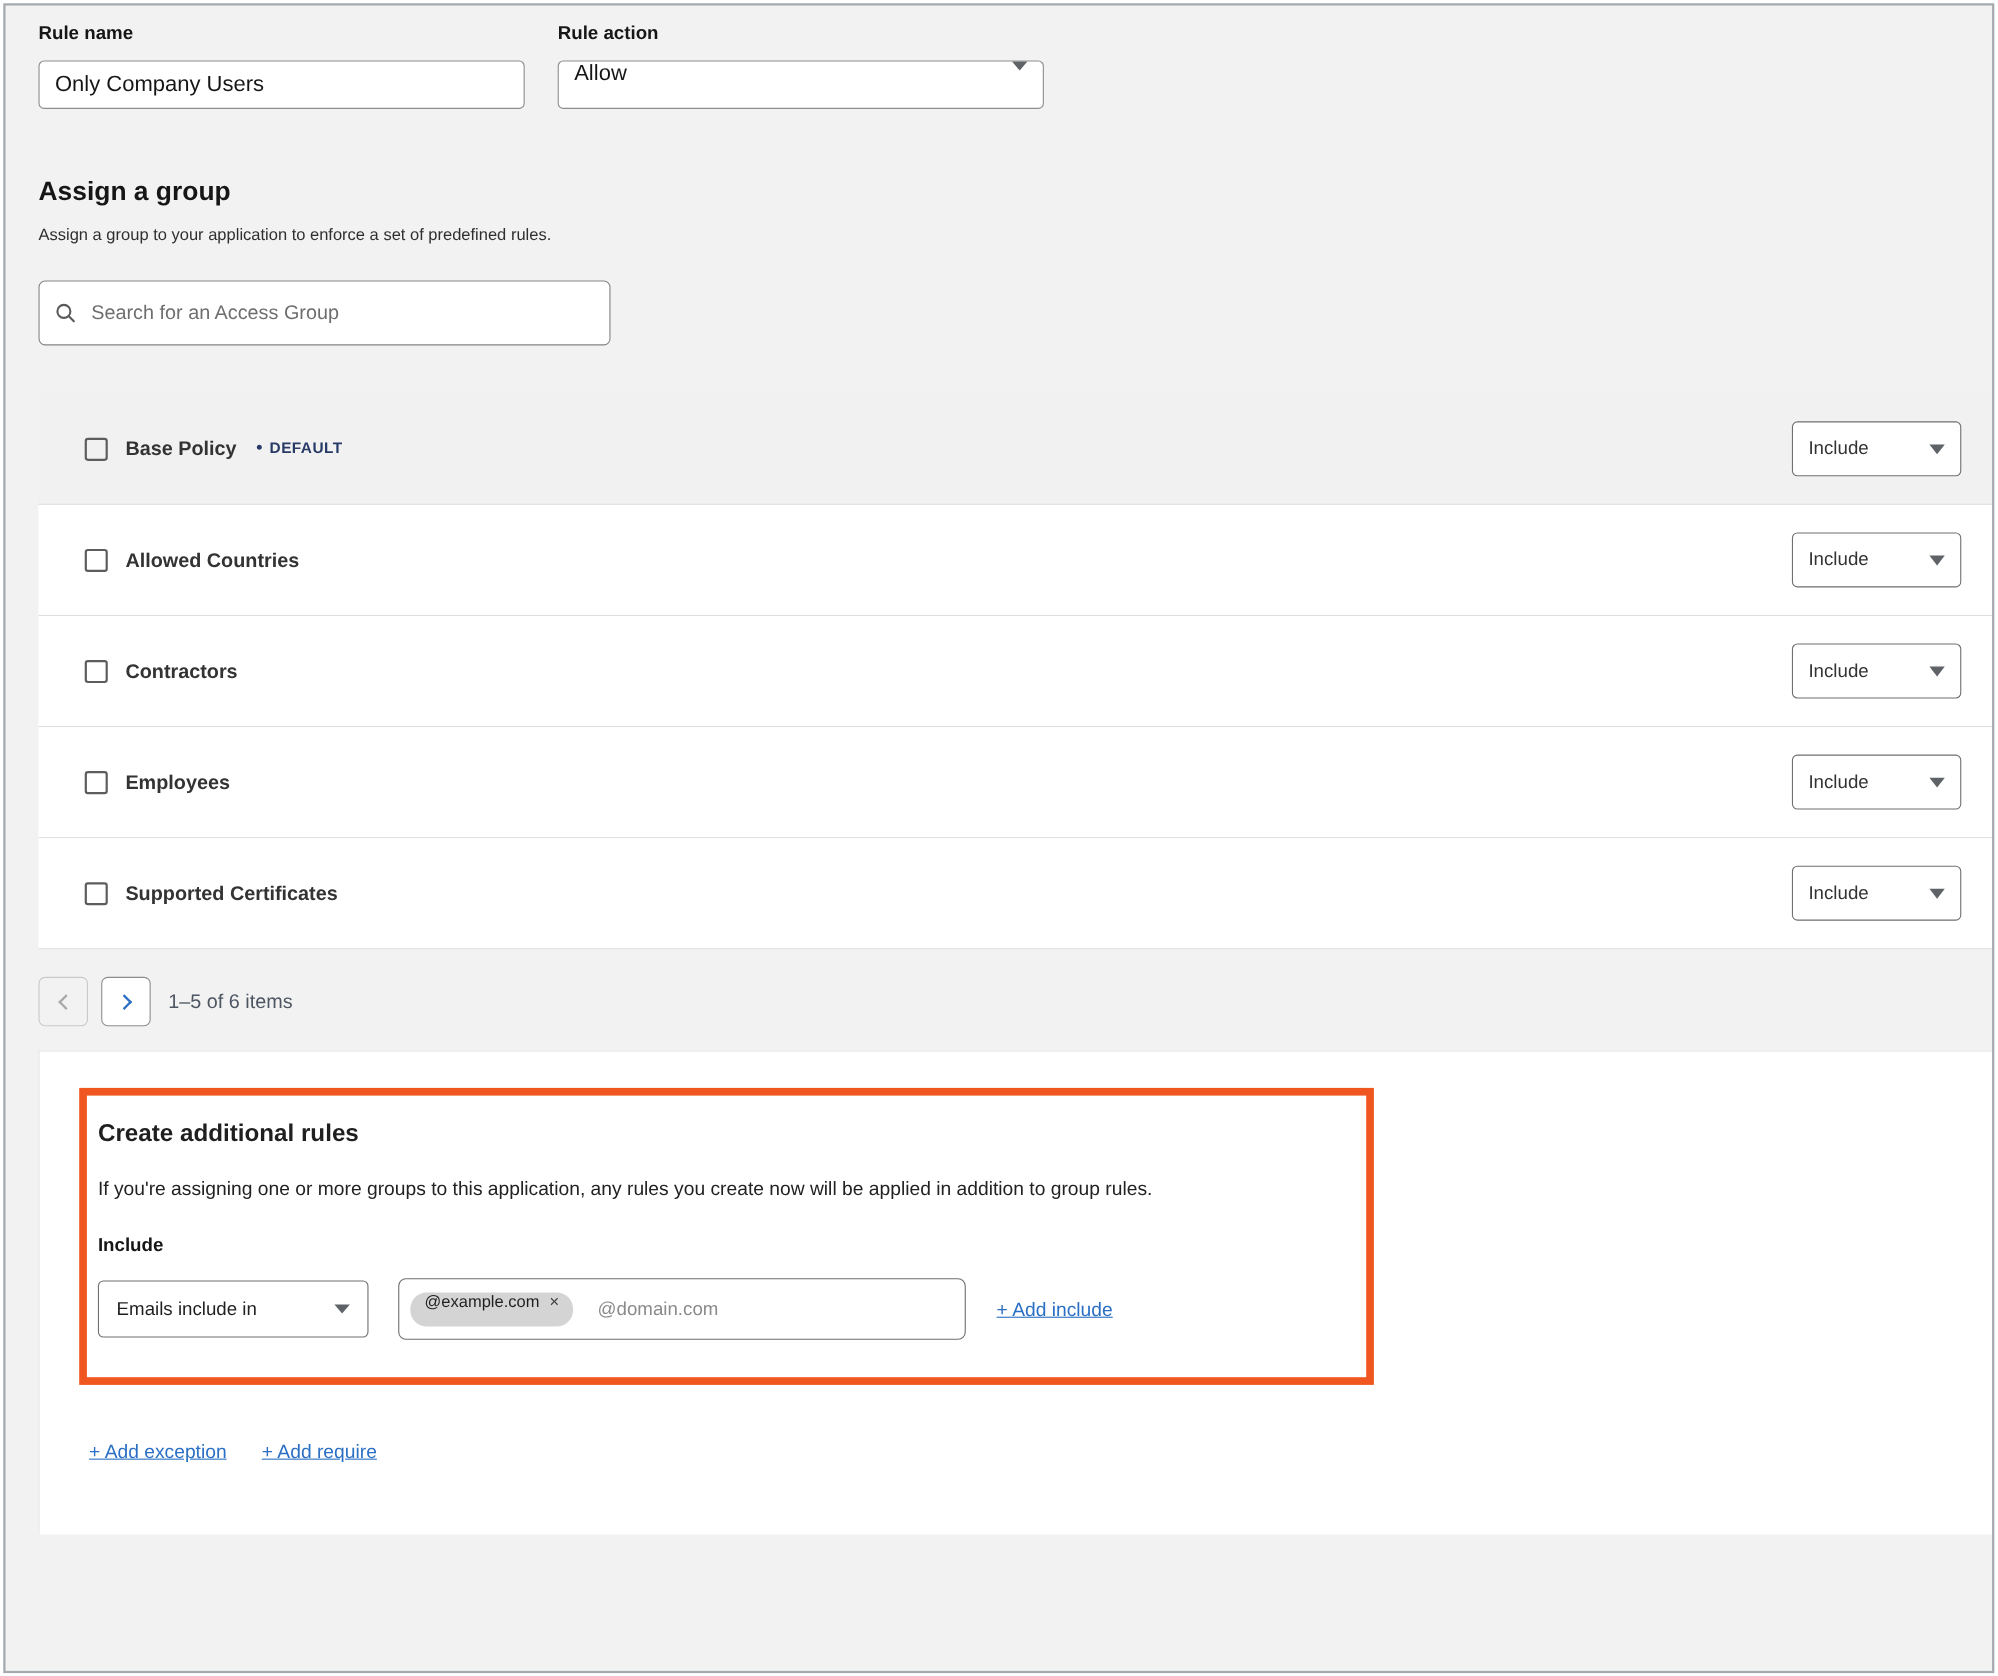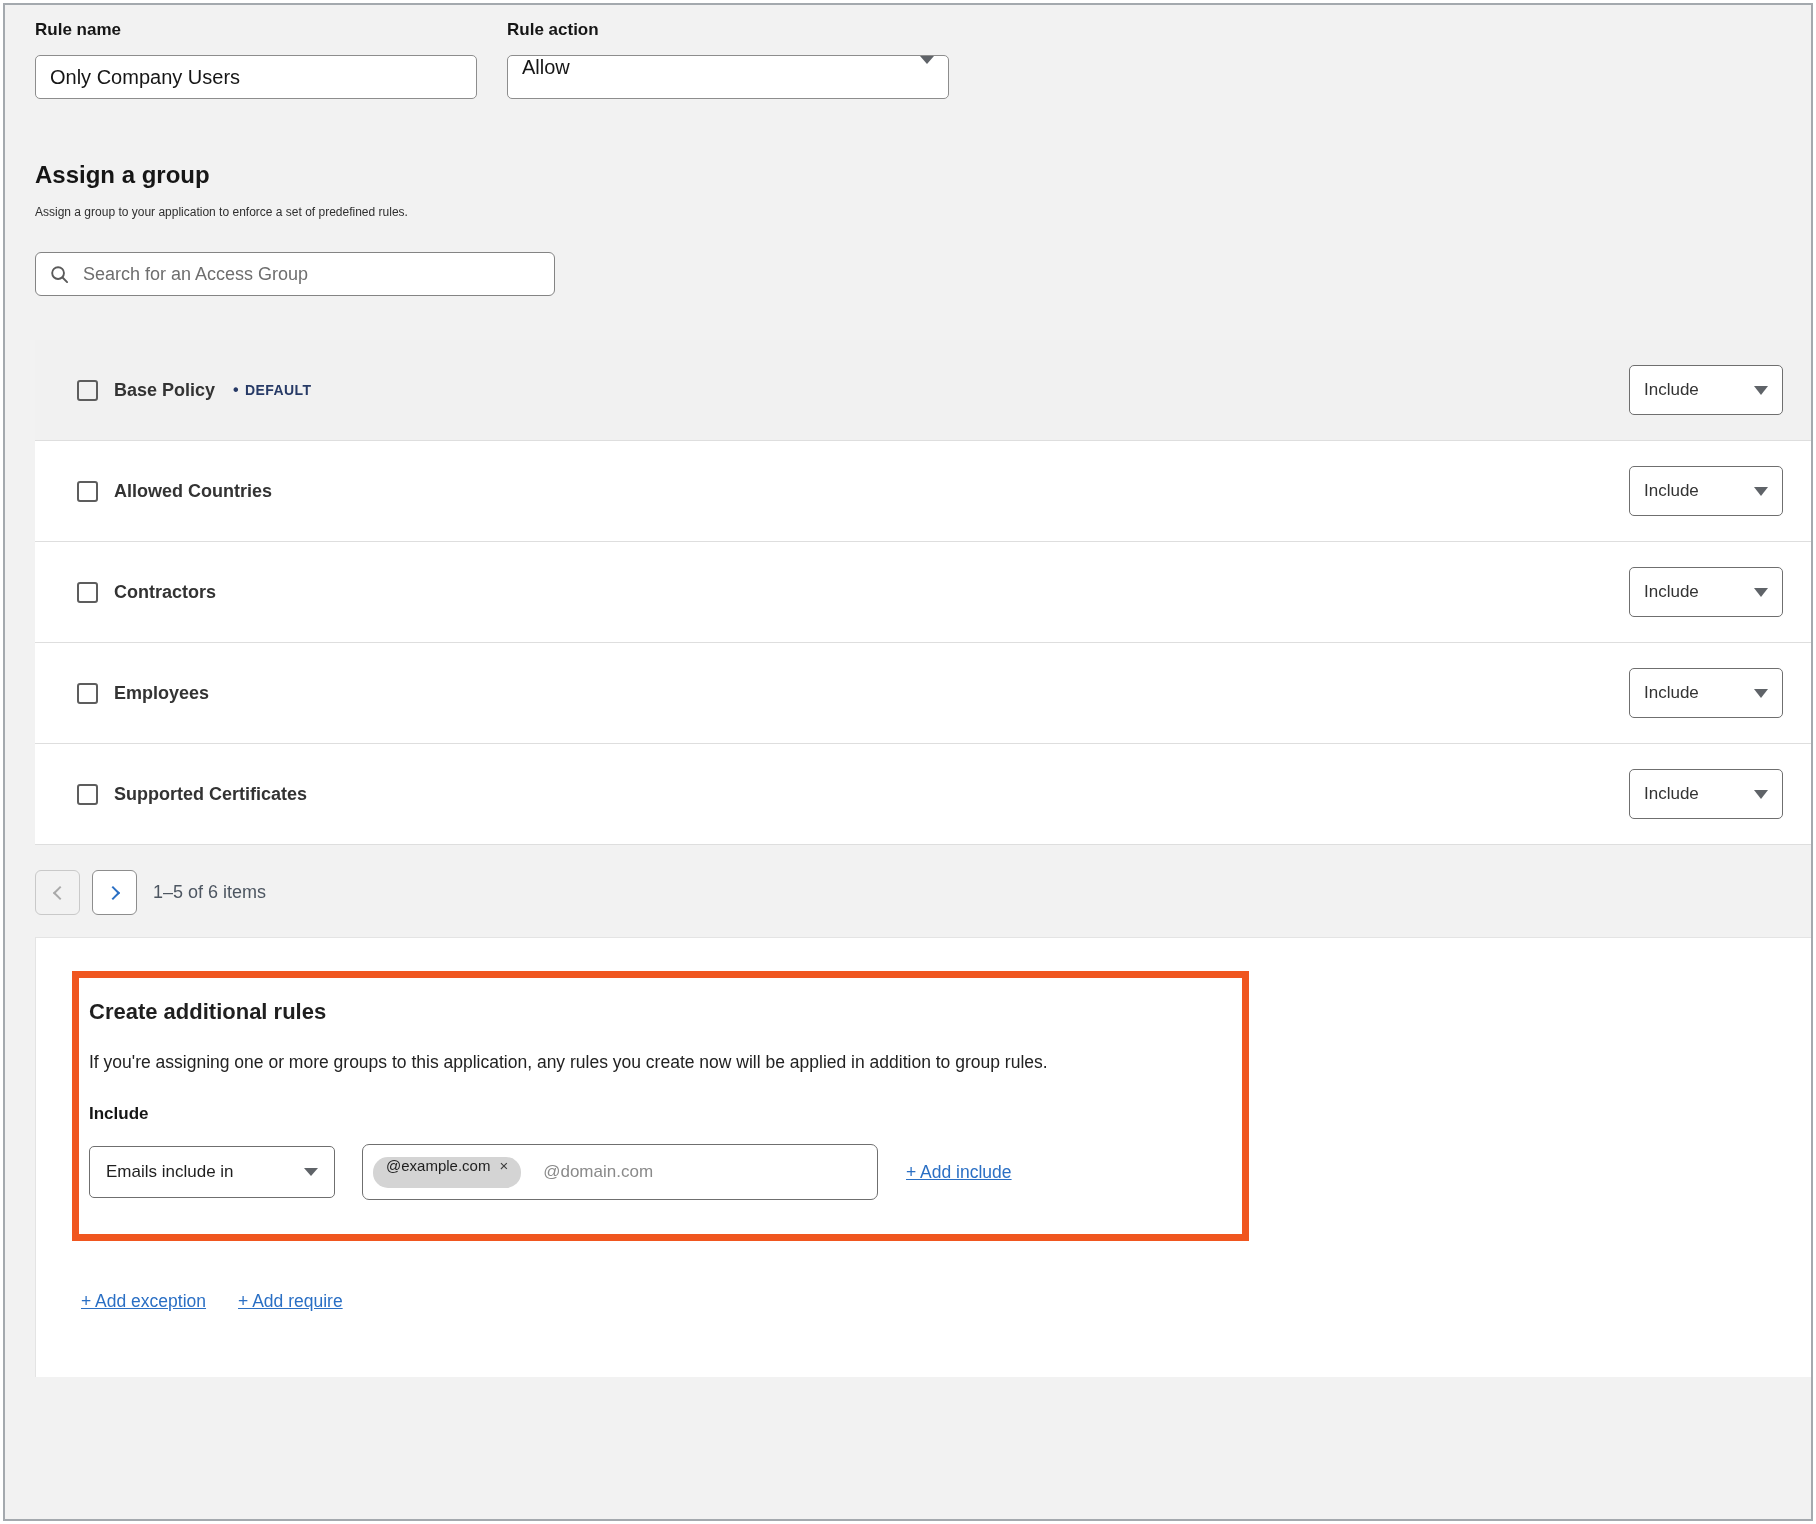--- a/index.html
+++ b/index.html
@@ -30,24 +30,24 @@
 
   .caret {
     width:0; height:0;
     border-left:7px solid transparent; border-right:7px solid transparent;
     border-top:8px solid #5f6368;
   }
 
   
   .section-head { margin:62px 30px 0; }
   .section-head h2 { margin:0; font-size:24px; font-weight:700; }
-  .section-head p { margin:16px 0 0; font-size:12px; color:#2f2f2f; }
+  .section-head p { margin:16px 0 0; font-size:15px; color:#2f2f2f; }
 
   .search-box {
-    margin:33px 0 0 30px; width:520px; height:44px;
+    margin:33px 0 0 30px; width:520px; height:59px;
     background:#fff; border:1.5px solid #848484; border-radius:6px;
     display:flex; align-items:center; padding:0 14px;
   }
   .search-box svg { flex:none; }
   .search-input {
     border:none; outline:none; background:transparent;
     font-size:18px; color:#161616; margin-left:12px; width:440px;
     font-family:inherit;
   }
   .search-input::placeholder { color:#6e6e6e; }

